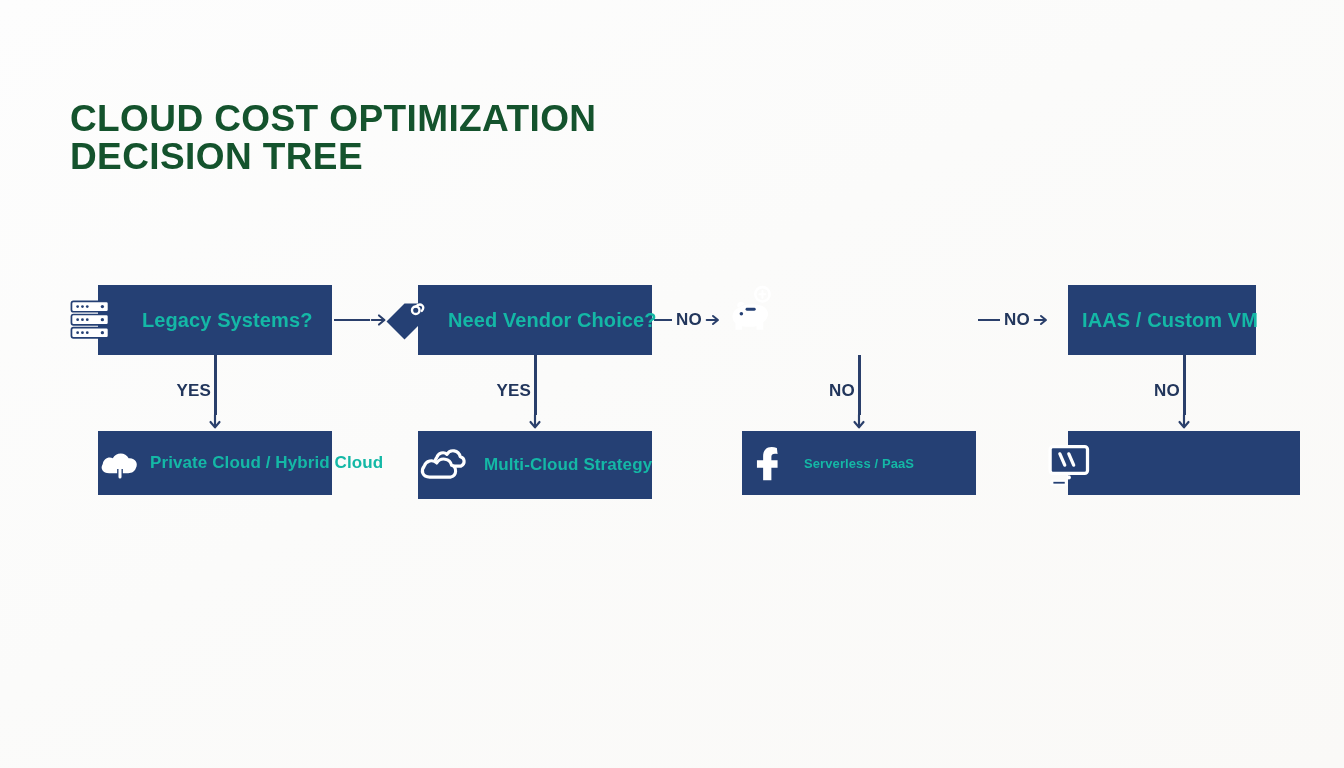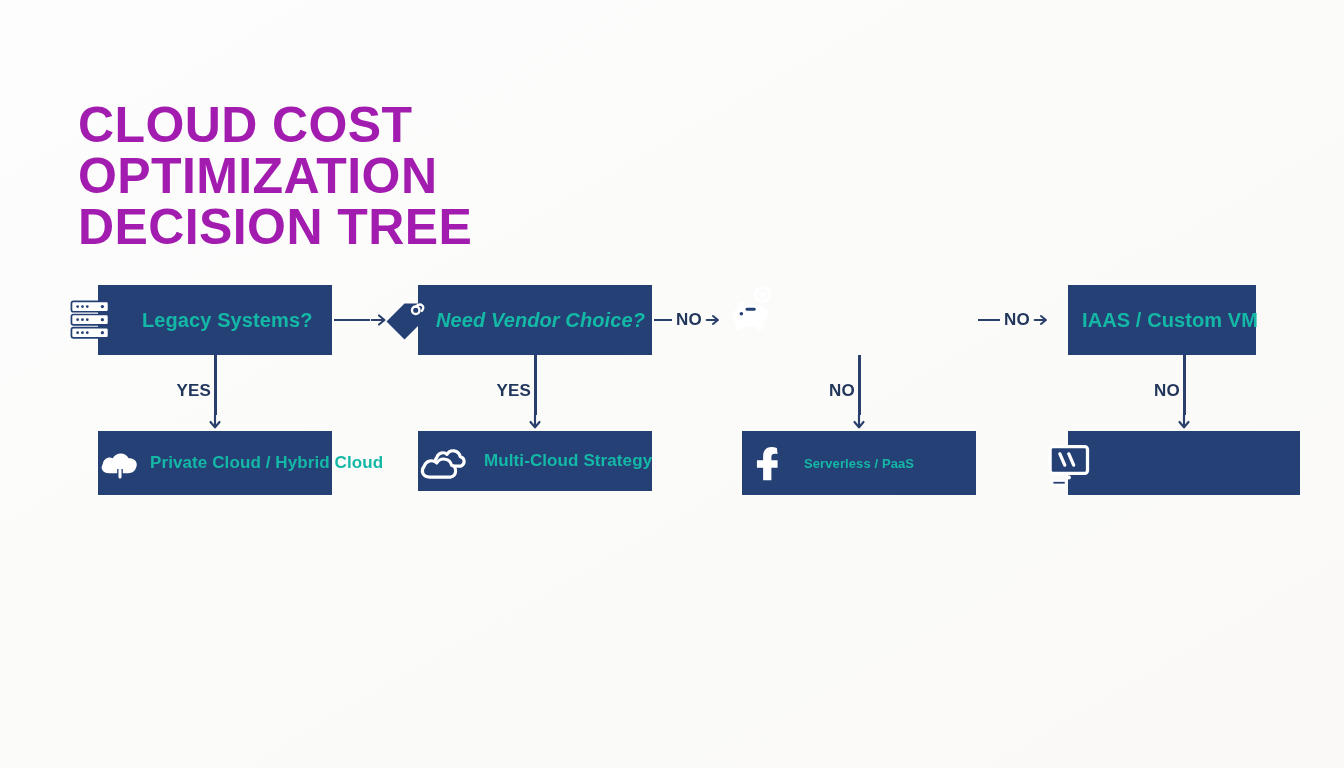--- a/index.html
+++ b/index.html
@@ -19,28 +19,28 @@
   #canvas {
     position: absolute;
     left: 0; top: 0;
     width: 1344px;
     height: 768px;
   }
 
   
   #title {
     position: absolute;
-    left: 78px;
+    left: 70px;
     top: 100px;
     width: 700px;
-    font-size: 50px;
+    font-size: 37px;
     font-weight: bold;
     line-height: 1.02;
     letter-spacing: 0.4px;
-    color: #a21caf;
+    color: #14532d;
     text-transform: uppercase;
     white-space: pre-line;
   }
 
   
   .node {
     position: absolute;
     background: #254074;
     display: flex;
     align-items: center;
@@ -151,21 +151,21 @@
 
   <div class="h-conn" style="left:334px; top:305px; width:56px;">
     <div class="h-line" style="width:36px;"></div>
     <svg class="h-arrow" viewBox="0 0 20 20">
       <path d="M2 10 L15 10 M10 5 L16 10 L10 15" fill="none" stroke="#2a3f6b" stroke-width="2.4" stroke-linecap="round" stroke-linejoin="round"></path>
     </svg>
     <span class="h-label" style="margin:0;"></span>
   </div>
 
   <div class="node" style="left:418px; top:285px; width:234px; height:70px;">
-    <span class="node-label" style="margin-left:18px;font-style:italic;">Need Vendor Choice?</span>
+    <span class="node-label" style="margin-left:30px;">Need Vendor Choice?</span>
   </div>
   <svg class="node-icon" viewBox="0 0 64 64" style="left:382px; top:296px; width:48px; height:48px;">
     <path d="M6 34 L30 10 L54 10 L54 34 L30 58 Z" fill="#254074"></path>
     <circle cx="45" cy="19" r="5" fill="none" stroke="#ffffff" stroke-width="3.2"></circle>
     <path d="M45 14 C 52 8, 58 14, 53 20" fill="none" stroke="#ffffff" stroke-width="3" stroke-linecap="round"></path>
   </svg>
 
   <div class="h-conn" style="left:654px; top:305px; width:84px;">
     <div class="h-line" style="width:18px;"></div>
     <span class="h-label">NO</span>
@@ -230,21 +230,21 @@
 
   <div class="node" style="left:98px; top:431px; width:234px; height:64px;">
     <span class="node-label" style="margin-left:52px; font-size:17px;">Private Cloud / Hybrid Cloud</span>
   </div>
   <svg class="node-icon" viewBox="0 0 64 64" style="left:94px; top:441px; width:52px; height:46px;">
     <path d="M17 45 C 8 45, 4 38, 8 32 C 9 25, 16 21, 22 24 C 26 15, 40 15, 44 24
              C 53 23, 58 31, 54 38 C 52 44, 46 45, 42 45 L36 45 L36 39 L28 39 L28 45 Z" fill="#ffffff"></path>
     <path d="M32 50 L32 32 M25 38 L32 30 L39 38" fill="none" stroke="#ffffff" stroke-width="4.2" stroke-linecap="round" stroke-linejoin="round"></path>
   </svg>
 
-  <div class="node" style="left:418px; top:431px; width:234px; height:60px;">
+  <div class="node" style="left:418px; top:431px; width:234px; height:68px;">
     <span class="node-label" style="margin-left:66px; font-size:17px;">Multi-Cloud Strategy</span>
   </div>
   <svg class="node-icon" viewBox="0 0 64 64" style="left:416px; top:438px; width:54px; height:50px;">
     <path d="M30 36 C 23 36, 20 30, 24 25 C 26 19, 33 17, 37 21 C 41 14, 52 15, 54 24
              C 60 25, 61 33, 55 36 Z" fill="none" stroke="#ffffff" stroke-width="4" stroke-linejoin="round"></path>
     <path d="M15 50 C 6 50, 3 42, 8 36 C 10 29, 19 27, 24 32 C 29 24, 41 26, 43 35
              C 50 37, 50 48, 42 50 Z" fill="#254074" stroke="#ffffff" stroke-width="4" stroke-linejoin="round"></path>
   </svg>
 
   <div class="node" style="left:742px; top:431px; width:234px; height:64px;">

